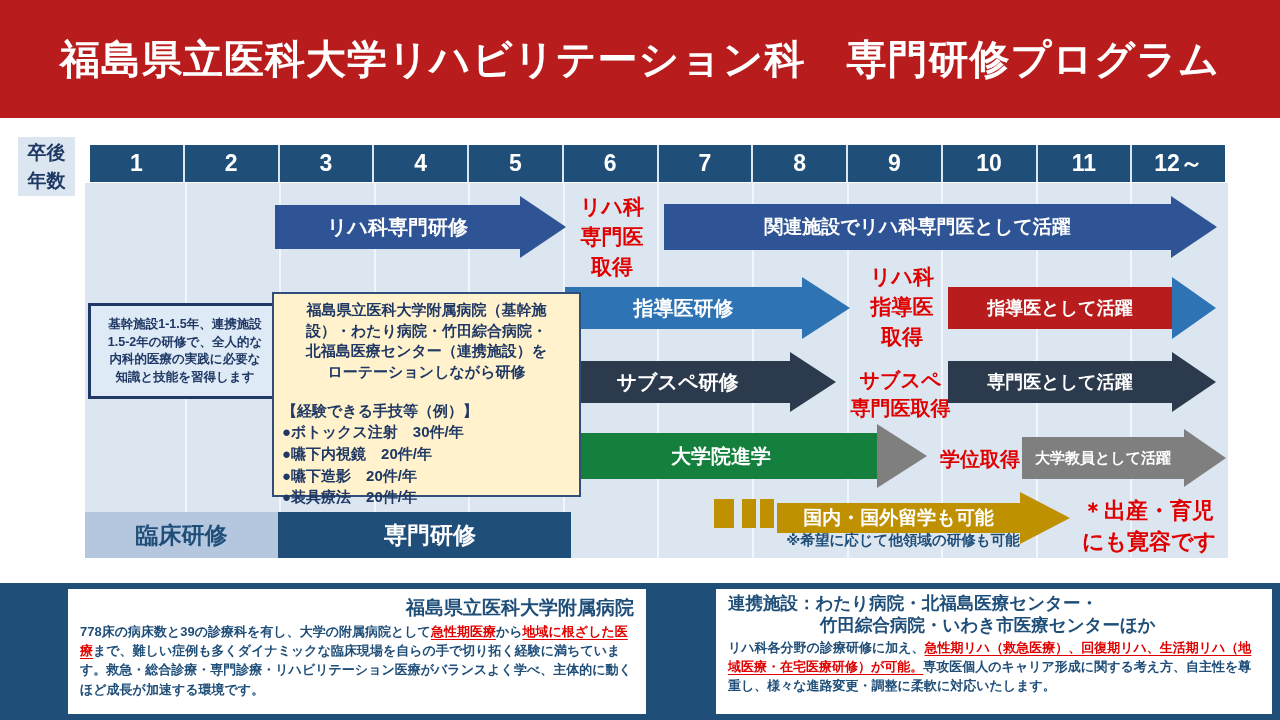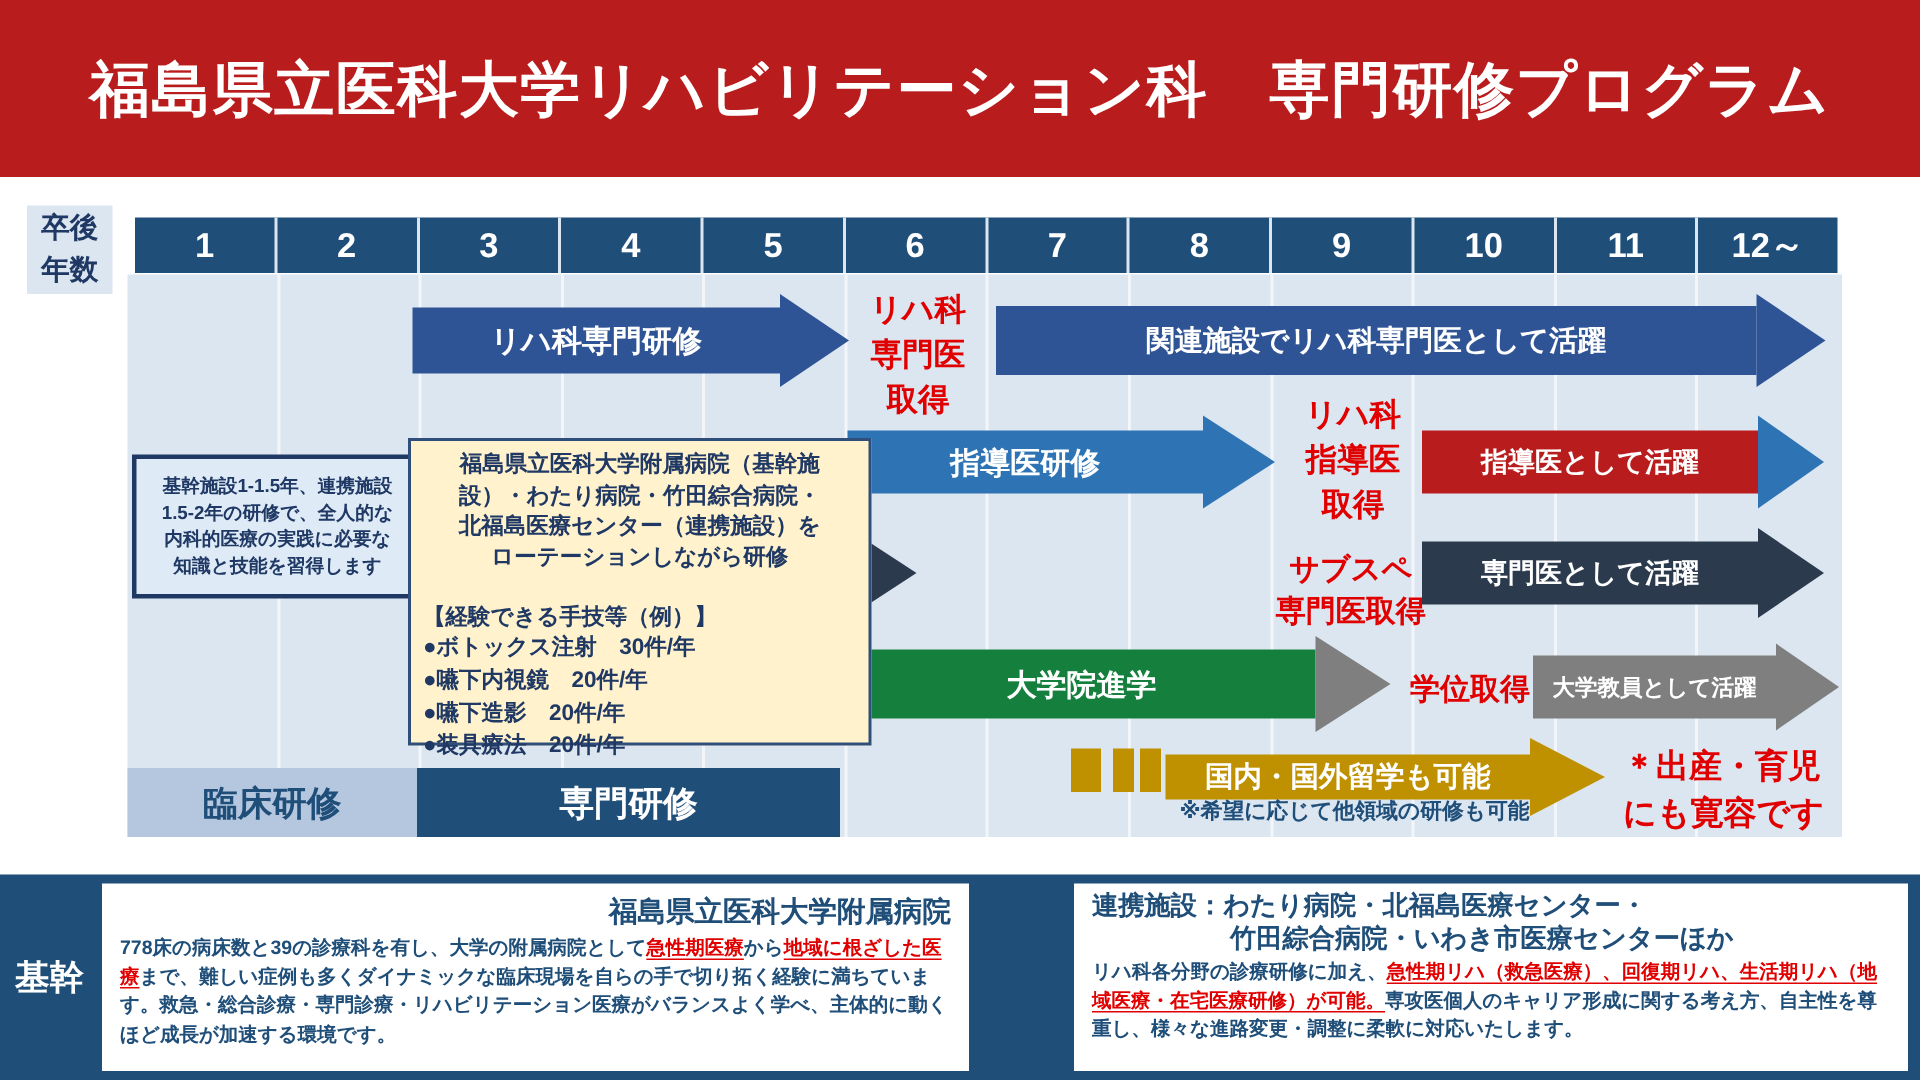--- a/index.html
+++ b/index.html
@@ -75,21 +75,21 @@
   #red2{left:852px;top:262px;width:100px;font-size:21px;line-height:1.42;}
   #red3{left:838px;top:366px;width:125px;font-size:20px;line-height:1.4;}
   #red4{left:930px;top:446px;width:100px;font-size:20px;}
   #red5{left:1082px;top:496px;width:170px;font-size:22px;line-height:1.4;text-align:left;}
   #goldnote{position:absolute;left:768px;top:531px;width:270px;color:#1F4E79;font-size:14.5px;text-align:center;}
 
   
   #band-clinical{position:absolute;left:85px;top:512px;width:193px;height:46px;background:#B4C7DE;
                  color:#1F4E79;font-size:23px;display:flex;align-items:center;justify-content:center;}
   #band-specialty{position:absolute;left:278px;top:512px;width:282px;height:46px;background:#1F4E79;
-                 color:#fff;font-size:23px;display:flex;align-items:center;justify-content:center;}
+                 color:#fff;font-size:23px;display:flex;align-items:center;justify-content:center;padding-left:11px;}
 
   
   #callout{position:absolute;left:88px;top:303px;width:182px;height:86px;background:#DEEAF6;
            border:3px solid #1F3864;color:#1F3864;font-size:12.5px;line-height:1.4;
            display:flex;flex-direction:column;justify-content:center;padding:2px 3px;text-align:center;}
   #callout div{white-space:nowrap;}
   #tail-outer{position:absolute;left:276px;top:327px;width:0;height:0;
               border-top:20px solid transparent;border-bottom:20px solid transparent;border-left:22px solid #1F3864;}
   #tail-inner{position:absolute;left:274px;top:334px;width:0;height:0;
               border-top:13px solid transparent;border-bottom:13px solid transparent;border-left:16px solid #DEEAF6;}
@@ -184,20 +184,21 @@
     <div>リハ科</div>
     <div>指導医</div>
     <div>取得</div>
   </div>
   <div id="a4" class="arrow">
     <div class="ab">指導医として活躍</div>
     <div class="ah"></div>
   </div>
 
   <div id="a5" class="arrow">
+    <div class="ab">サブスペ研修</div>
     <div class="ah"></div>
   </div>
   <div id="red3" class="redblk">
     <div>サブスペ</div>
     <div>専門医取得</div>
   </div>
   <div id="a6" class="arrow">
     <div class="ab">専門医として活躍</div>
     <div class="ah"></div>
   </div>
@@ -243,21 +244,20 @@
     <div class="rot">北福島医療センター（連携施設）を</div>
     <div class="rot">ローテーションしながら研修</div>
     <div class="ptitle">【経験できる手技等（例）】</div>
     <div class="pitem">●ボトックス注射　30件/年</div>
     <div class="pitem">●嚥下内視鏡　20件/年</div>
     <div class="pitem">●嚥下造影　20件/年</div>
     <div class="pitem">●装具療法　20件/年</div>
   </div>
 
   <div id="footer">
-    <div id="tag-core" class="ftag">基幹</div>
     <div id="box-core" class="fbox">
       <div class="bt">福島県立医科大学附属病院</div>
       <div class="bb"><span>778床の病床数と39の診療科を有し、大学の附属病院として</span><span class="hl ul">急性期医療</span><span>から</span><span class="hl ul">地域に根ざした医療</span><span>まで、難しい症例も多くダイナミックな臨床現場を自らの手で切り拓く経験に満ちています。救急・総合診療・専門診療・リハビリテーション医療がバランスよく学べ、主体的に動くほど成長が加速する環境です。</span></div>
     </div>
     <div id="box-partner" class="fbox">
       <div class="bt1">連携施設：わたり病院・北福島医療センター・</div>
       <div class="bt2">竹田綜合病院・いわき市医療センターほか</div>
       <div class="bb"><span>リハ科各分野の診療研修に加え、</span><span class="hl ul">急性期リハ（救急医療）、回復期リハ、生活期リハ（地域医療・在宅医療研修）が可能。</span><span>専攻医個人のキャリア形成に関する考え方、自主性を尊重し、様々な進路変更・調整に柔軟に対応いたします。</span></div>
     </div>
   </div>

